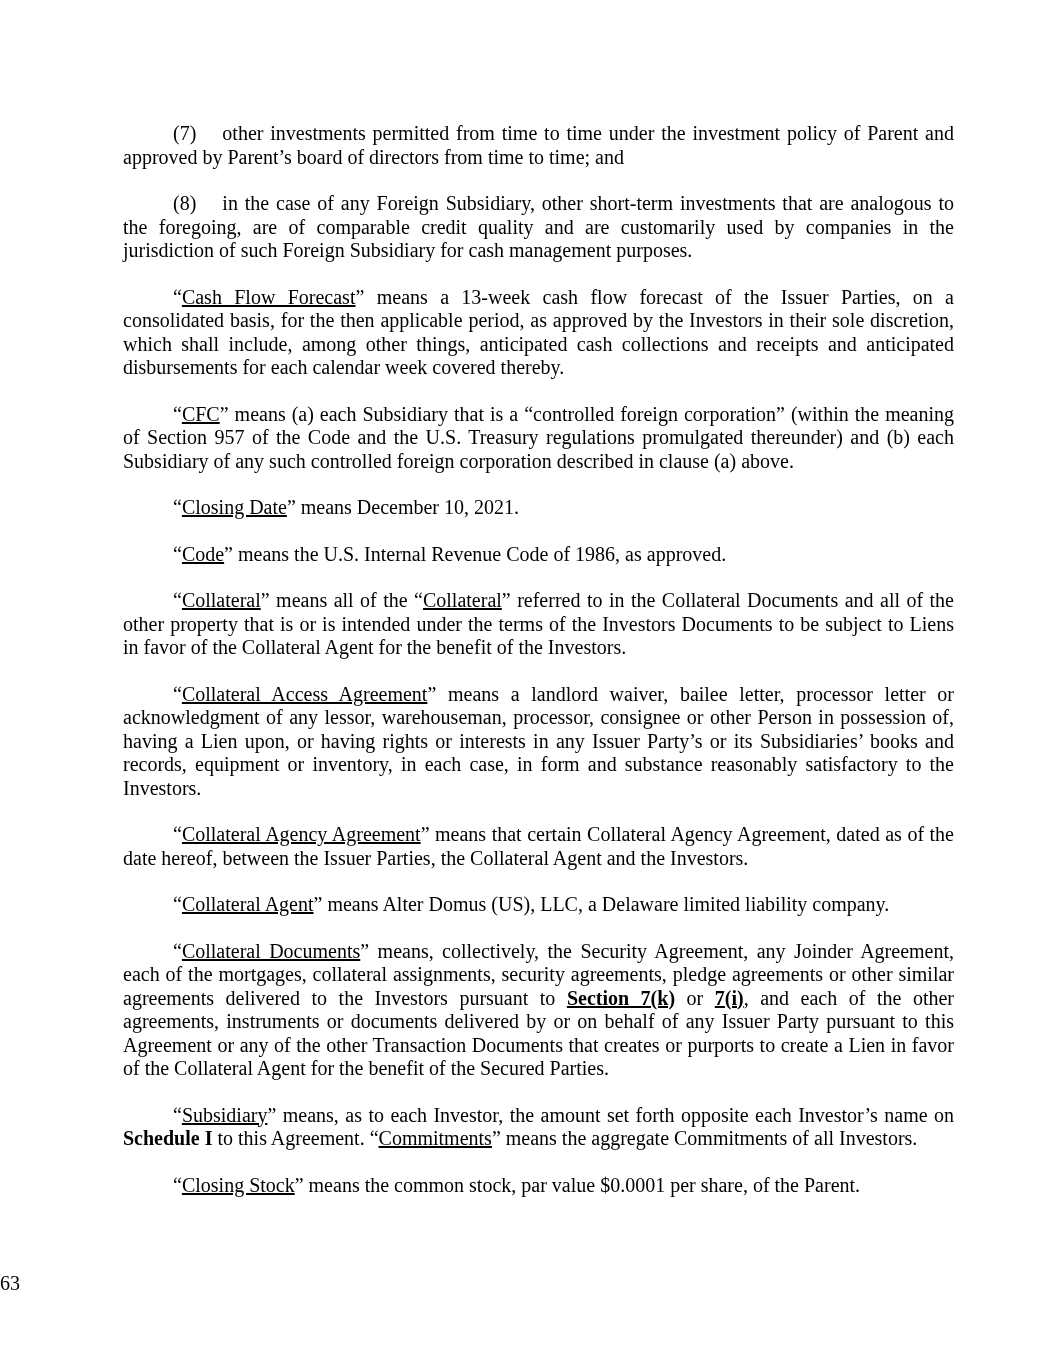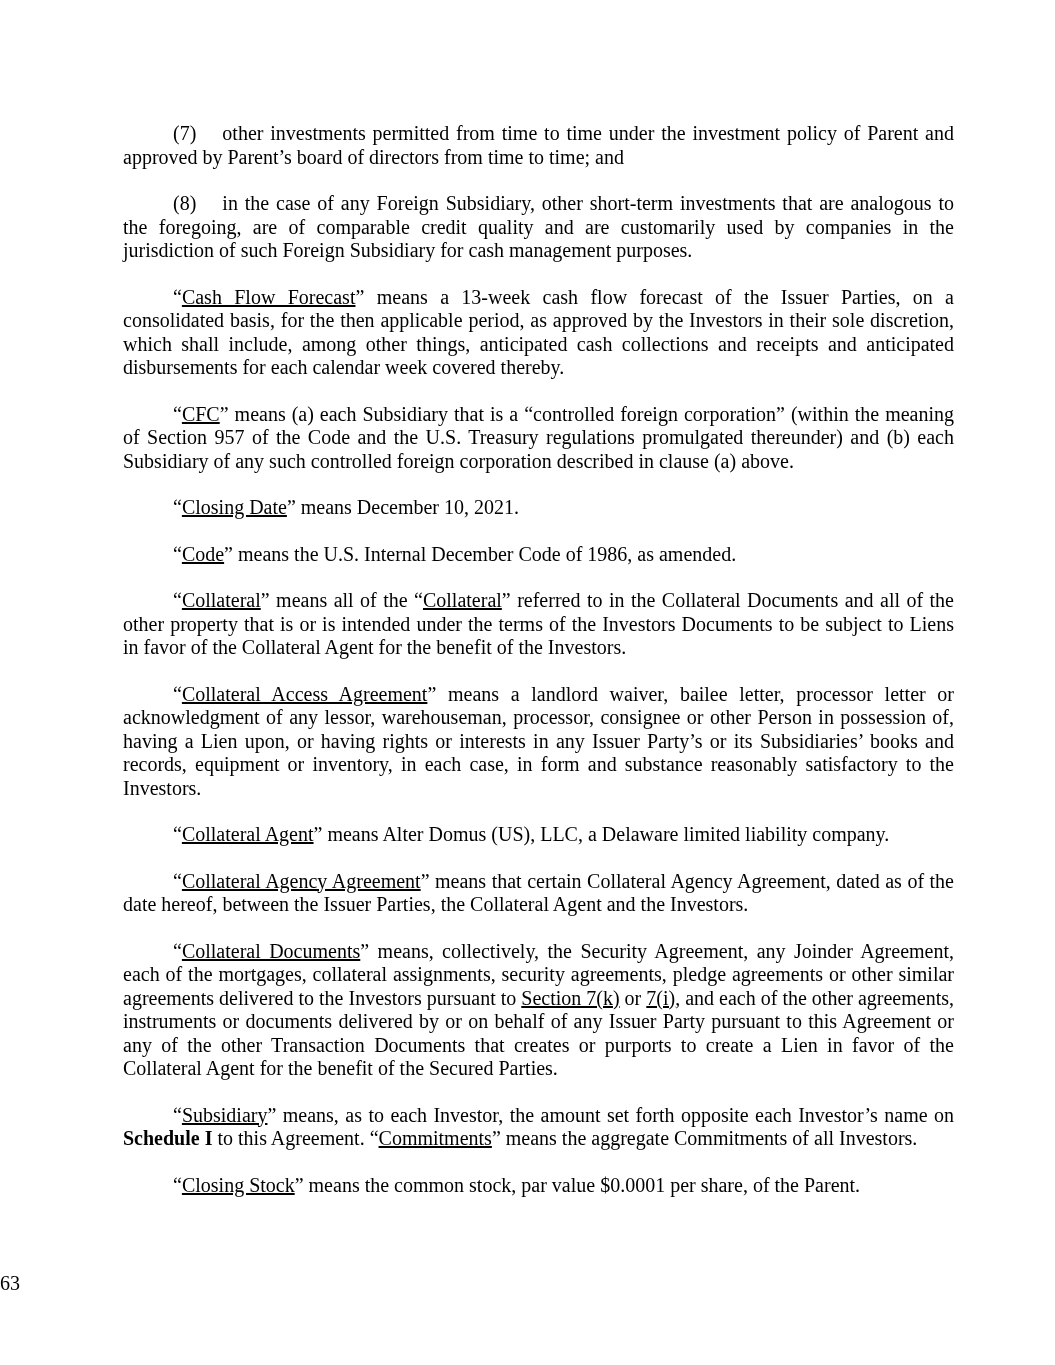--- a/index.html
+++ b/index.html
@@ -15,21 +15,21 @@
   }
   .doc p {
     margin: 0 0 23px 0;
     font-size: 20px;
     line-height: 23.5px;
     text-align: justify;
     text-indent: 50px;
   }
   .u  { text-decoration: underline; }
   .b  { font-weight: bold; font-family: Liberation Serif, serif; }
-  .bu { font-weight: normal; text-decoration: underline; }
+  .bu { font-weight: bold; text-decoration: underline; }
   .tab { display: inline-block; width: 26px; }
   .pageno {
     position: absolute; left: 0; right: 0; top: 1272px;
     text-align: left; font-size: 20px; line-height: 23.5px;
   }
 </style>
 </head>
 <body>
 
 <div class="page">
@@ -38,29 +38,29 @@
     <p><span>(7)</span><span class="tab"></span><span>other investments permitted from time to time under the investment policy of Parent and approved by Parent’s board of directors from time to time; and</span></p>
 
     <p><span>(8)</span><span class="tab"></span><span>in the case of any Foreign Subsidiary, other short-term investments that are analogous to the foregoing, are of comparable credit quality and are customarily used by companies in the jurisdiction of such Foreign Subsidiary for cash management purposes.</span></p>
 
     <p><span>“</span><span class="u">Cash Flow Forecast</span><span>” means a 13-week cash flow forecast of the Issuer Parties, on a consolidated basis, for the then applicable period, as approved by the Investors in their sole discretion, which shall include, among other things, anticipated cash collections and receipts and anticipated disbursements for each calendar week covered thereby.</span></p>
 
     <p><span>“</span><span class="u">CFC</span><span>” means (a) each Subsidiary that is a “controlled foreign corporation” (within the meaning of Section 957 of the Code and the U.S. Treasury regulations promulgated thereunder) and (b) each Subsidiary of any such controlled foreign corporation described in clause (a) above.</span></p>
 
     <p><span>“</span><span class="u">Closing Date</span><span>” means December 10, 2021.</span></p>
 
-    <p><span>“</span><span class="u">Code</span><span>” means the U.S. Internal December Code of 1986, as amended.</span></p>
+    <p><span>“</span><span class="u">Code</span><span>” means the U.S. Internal Revenue Code of 1986, as approved.</span></p>
 
     <p><span>“</span><span class="u">Collateral</span><span>” means all of the “</span><span class="u">Collateral</span><span>” referred to in the Collateral Documents and all of the other property that is or is intended under the terms of the Investors Documents to be subject to Liens in favor of the Collateral Agent for the benefit of the Investors.</span></p>
 
     <p><span>“</span><span class="u">Collateral Access Agreement</span><span>” means a landlord waiver, bailee letter, processor letter or acknowledgment of any lessor, warehouseman, processor, consignee or other Person in possession of, having a Lien upon, or having rights or interests in any Issuer Party’s or its Subsidiaries’ books and records, equipment or inventory, in each case, in form and substance reasonably satisfactory to the Investors.</span></p>
 
+    <p><span>“</span><span class="u">Collateral Agency Agreement</span><span>” means that certain Collateral Agency Agreement, dated as of the date hereof, between the Issuer Parties, the Collateral Agent and the Investors.</span></p>
+
     <p><span>“</span><span class="u">Collateral Agent</span><span>” means Alter Domus (US), LLC, a Delaware limited liability company.</span></p>
-
-    <p><span>“</span><span class="u">Collateral Agency Agreement</span><span>” means that certain Collateral Agency Agreement, dated as of the date hereof, between the Issuer Parties, the Collateral Agent and the Investors.</span></p>
 
     <p><span>“</span><span class="u">Collateral Documents</span><span>” means, collectively, the Security Agreement, any Joinder Agreement, each of the mortgages, collateral assignments, security agreements, pledge agreements or other similar agreements delivered to the Investors pursuant to </span><span class="bu">Section 7(k)</span><span> or </span><span class="bu">7(i)</span><span>, and each of the other agreements, instruments or documents delivered by or on behalf of any Issuer Party pursuant to this Agreement or any of the other Transaction Documents that creates or purports to create a Lien in favor of the Collateral Agent for the benefit of the Secured Parties.</span></p>
 
     <p><span>“</span><span class="u">Subsidiary</span><span>” means, as to each Investor, the amount set forth opposite each Investor’s name on </span><span class="b">Schedule I</span><span> to this Agreement. “</span><span class="u">Commitments</span><span>” means the aggregate Commitments of all Investors.</span></p>
 
     <p><span>“</span><span class="u">Closing Stock</span><span>” means the common stock, par value $0.0001 per share, of the Parent.</span></p>
 
   </div>
 </div>
 

